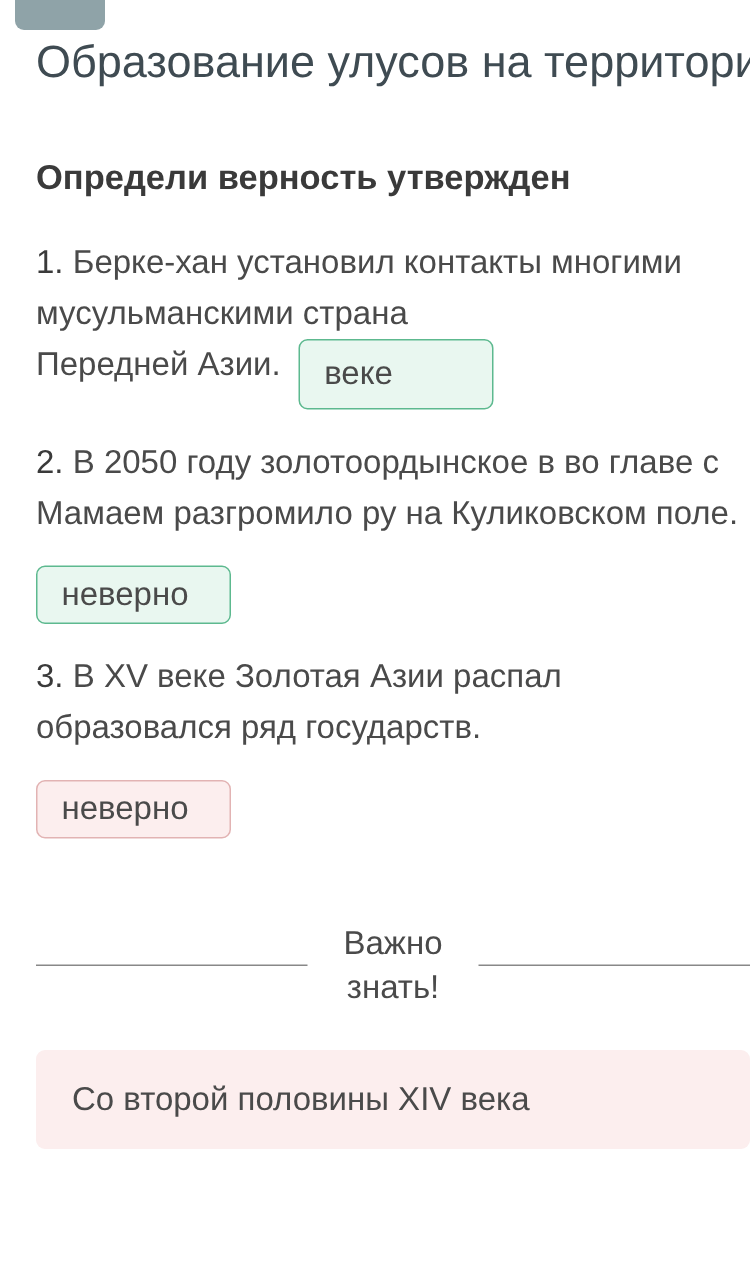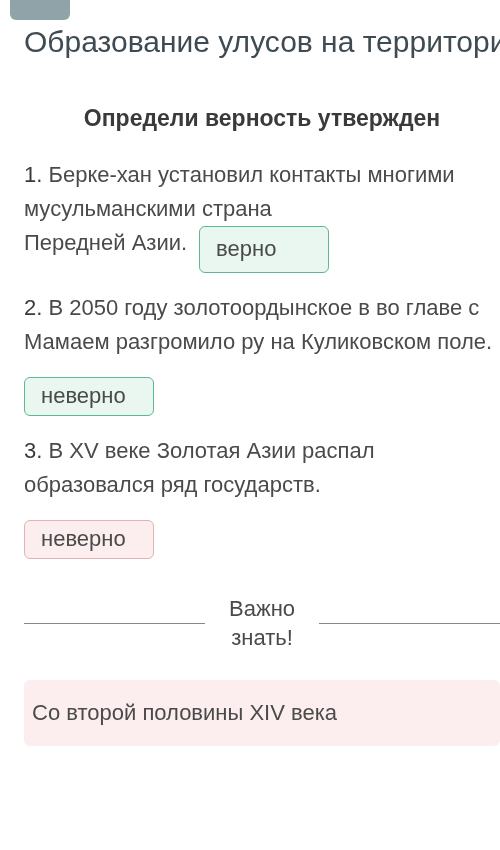--- a/index.html
+++ b/index.html
@@ -31,21 +31,20 @@
     line-height: 1.22;
     margin-bottom: 44px;
     white-space: nowrap;
   }
   .task-title {
     font-size: 23px;
     font-weight: 700;
     color: #3a3a3a;
     margin-bottom: 26px;
     white-space: nowrap;
-    text-align: center;
   }
   .statement {
     font-size: 22px;
     color: #4a4a4a;
     line-height: 1.55;
     margin-bottom: 18px;
   }
   .statement .num {
     color: #3a3a3a;
   }
@@ -71,39 +70,39 @@
     display: flex;
     align-items: flex-start;
     gap: 12px;
     flex-wrap: wrap;
   }
   .pill-block { margin-top: 8px; margin-bottom: 18px; }
   .divider-row {
     display: flex;
     align-items: center;
     gap: 16px;
-    margin-top: 36px;
+    margin-top: 56px;
     margin-bottom: 28px;
   }
   .divider-line {
     height: 1px;
     background: #888;
     flex: 1;
   }
   .divider-label {
     font-size: 22px;
     color: #4a4a4a;
     text-align: center;
     line-height: 1.3;
     padding: 0 8px;
   }
   .info-box {
     background: #fceeee;
     border-radius: 6px;
-    padding: 20px 8px;
+    padding: 20px 24px;
     font-size: 22px;
     color: #4a4a4a;
     white-space: nowrap;
   }
 </style>
 </head>
 <body>
 
 <div class="top-tab"></div>
 
@@ -113,21 +112,21 @@
 
   <div class="task-title">Определи верность утвержден</div>
 
   <div class="statement">
     <div>
       <span class="num">1.</span>
       <span>Берке-хан установил контакты многими мусульманскими страна</span>
     </div>
     <div class="inline-line">
       <span>Передней Азии.</span>
-      <span class="answer-pill answer-correct">верно</span>
+      <span class="answer-pill answer-correct">веке</span>
     </div>
   </div>
 
   <div class="statement">
     <span class="num">2.</span>
     <span>В 2050 году золотоордынское в во главе с Мамаем разгромило ру на Куликовском поле.</span>
   </div>
   <div class="pill-block">
     <span class="answer-pill answer-correct">неверно</span>
   </div>

